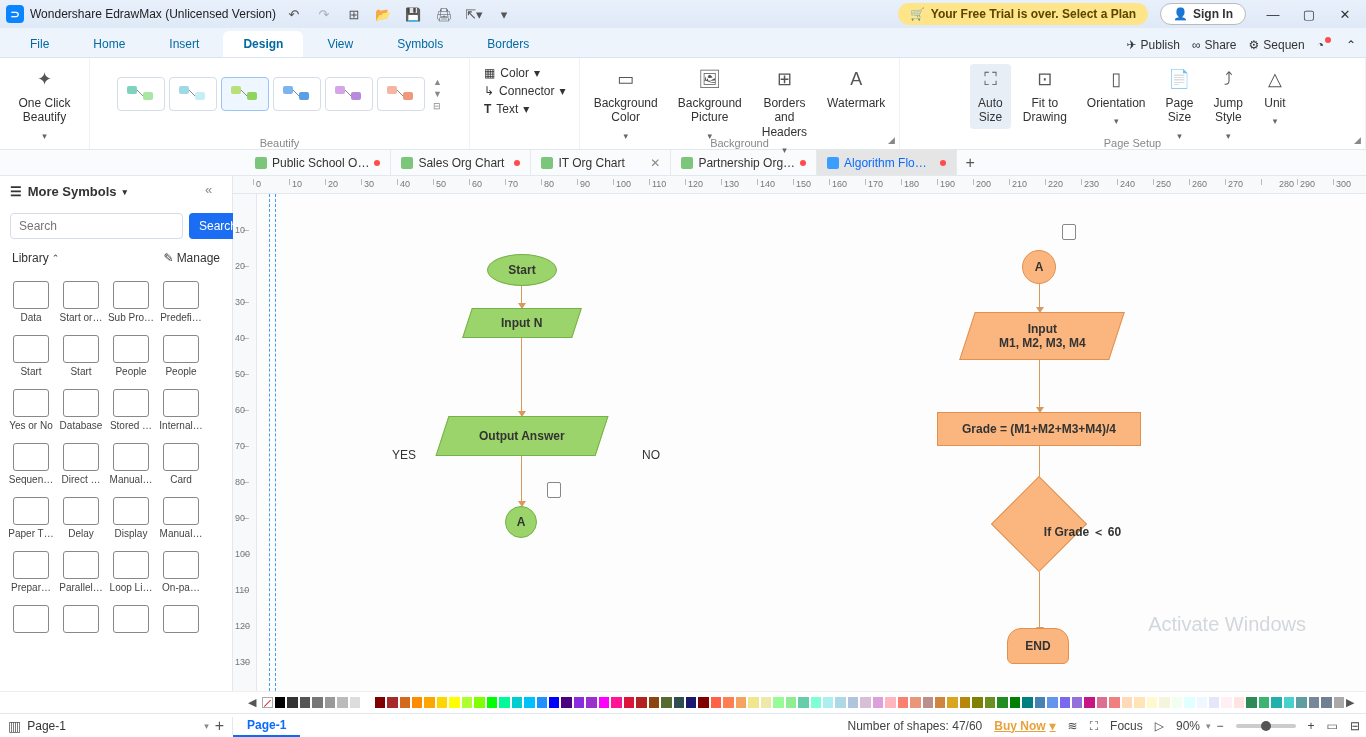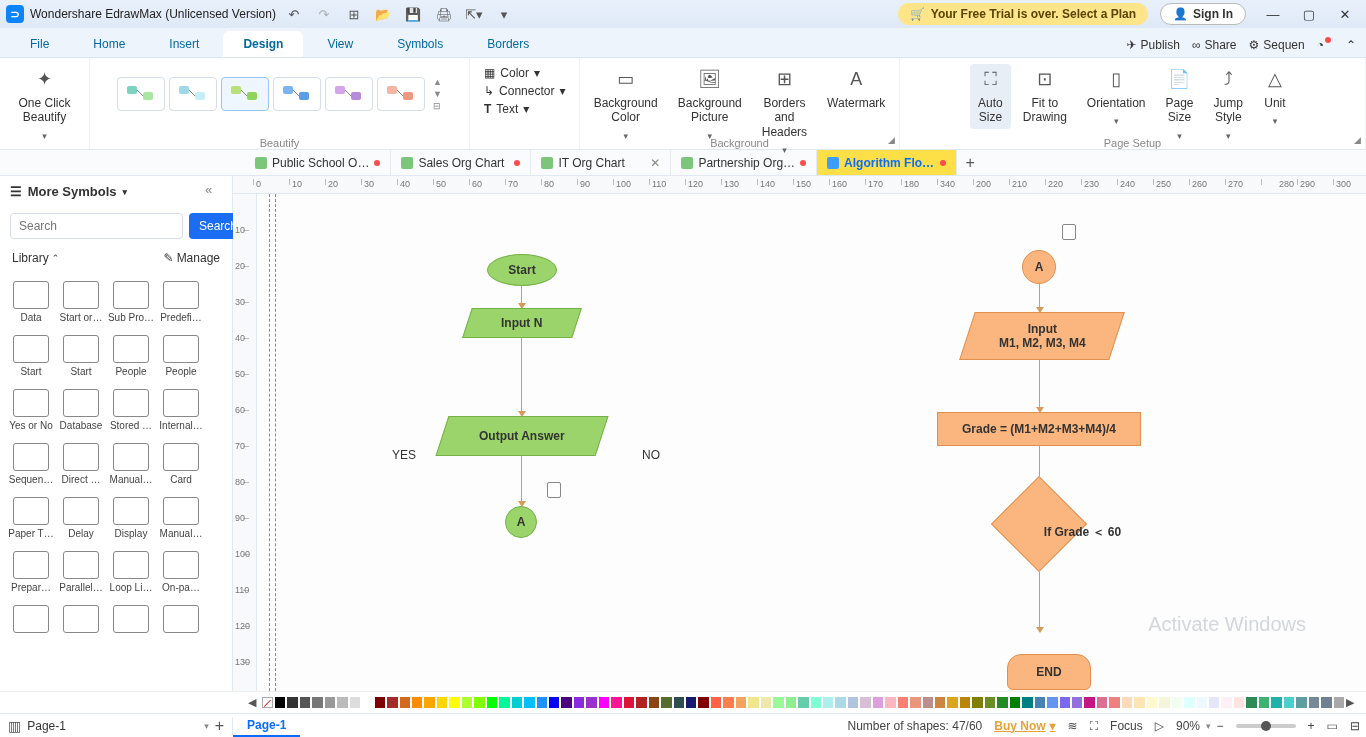--- a/index.html
+++ b/index.html
@@ -34,21 +34,21 @@
 .csrow { display:flex; align-items:center; gap:5px; font-size:12px; cursor:pointer; padding:2px 0;}
 .ribico { width:24px; height:24px; display:flex;align-items:center;justify-content:center; font-size:18px; color:#555;}
 .ribbtn.sel { background:#e8eef6; border-radius:4px;}
 .arrow-dn { font-size:9px; color:#666; margin-top:2px;}
 .expand-corner{position:absolute;right:4px;bottom:4px;font-size:9px;color:#888;cursor:pointer;}
 
 
 .doctabs { height:26px; background:#fafbfc; border-bottom:1px solid #e2e8f0; display:flex; align-items:center; padding-left:245px;}
 .doctab { display:flex; align-items:center; gap:5px; padding:0 10px; height:100%; cursor:pointer; font-size:12px; border-right:1px solid #e6eaef; position:relative; min-width:140px; max-width:160px;}
 .doctab .ticon{width:12px;height:12px;background:#7cc67c;border-radius:2px;flex-shrink:0;}
-.doctab.active { background:#fde047; font-weight:700;}
+.doctab.active { background:#e5e5e5; font-weight:400;}
 .doctab.active .ticon{background:#3b9eff;}
 .doctab.active .tname{color:#0a6cff;}
 .doctab .tname{white-space:nowrap;overflow:hidden;text-overflow:ellipsis;flex:1;}
 .doctab .dot{width:6px;height:6px;border-radius:50%;background:#ff4d4f;flex-shrink:0;}
 .doctab .close{font-size:12px;color:#888;flex-shrink:0;}
 .addtab{width:26px;text-align:center;font-size:16px;cursor:pointer;color:#555;}
 
 
 .main { display:flex; height: calc(737px - 28px - 30px - 92px - 26px - 22px - 24px); }
 
@@ -498,21 +498,21 @@
         <div class="tick" style="left: 344px;">90</div>
         <div class="tick" style="left: 380px;">100</div>
         <div class="tick" style="left: 416px;">110</div>
         <div class="tick" style="left: 452px;">120</div>
         <div class="tick" style="left: 488px;">130</div>
         <div class="tick" style="left: 524px;">140</div>
         <div class="tick" style="left: 560px;">150</div>
         <div class="tick" style="left: 596px;">160</div>
         <div class="tick" style="left: 632px;">170</div>
         <div class="tick" style="left: 668px;">180</div>
-        <div class="tick" style="left: 704px;">340</div>
+        <div class="tick" style="left: 704px;">190</div>
         <div class="tick" style="left: 740px;">200</div>
         <div class="tick" style="left: 776px;">210</div>
         <div class="tick" style="left: 812px;">220</div>
         <div class="tick" style="left: 848px;">230</div>
         <div class="tick" style="left: 884px;">240</div>
         <div class="tick" style="left: 920px;">250</div>
         <div class="tick" style="left: 956px;">260</div>
         <div class="tick" style="left: 992px;">270</div>
         <div class="tick" style="left: 1028px; padding-left: 17px;">280</div>
         <div class="tick" style="left: 1064px;">290</div>
@@ -581,21 +581,21 @@
           </div>
         <div class="conn-v" style="left:782px;top:166px;height:52px"></div>
         <div class="fc-rect" style="left:680px;top:218px;width:204px;height:34px">
             <span>Grade =  (M1+M2+M3+M4)/4</span>
           </div>
         <div class="conn-v" style="left:782px;top:252px;height:44px"></div>
         <div class="fc-diamond" style="left:748px;top:296px;width:68px;height:68px">
             <span>If Grade ＜ 60</span>
           </div>
         <div class="conn-v" style="left:782px;top:378px;height:60px"></div>
-        <div class="fc-round" style="left:750px;top:460px;width:84px;height:36px">
+        <div class="fc-round" style="left:750px;top:434px;width:62px;height:36px">
             <span>END</span>
           </div>
 
         <div class="watermark-txt">Activate Windows</div>
       </div>
     </div>
   </div>
 </div>
 
 <div class="colorstrip" id="colorstrip">

